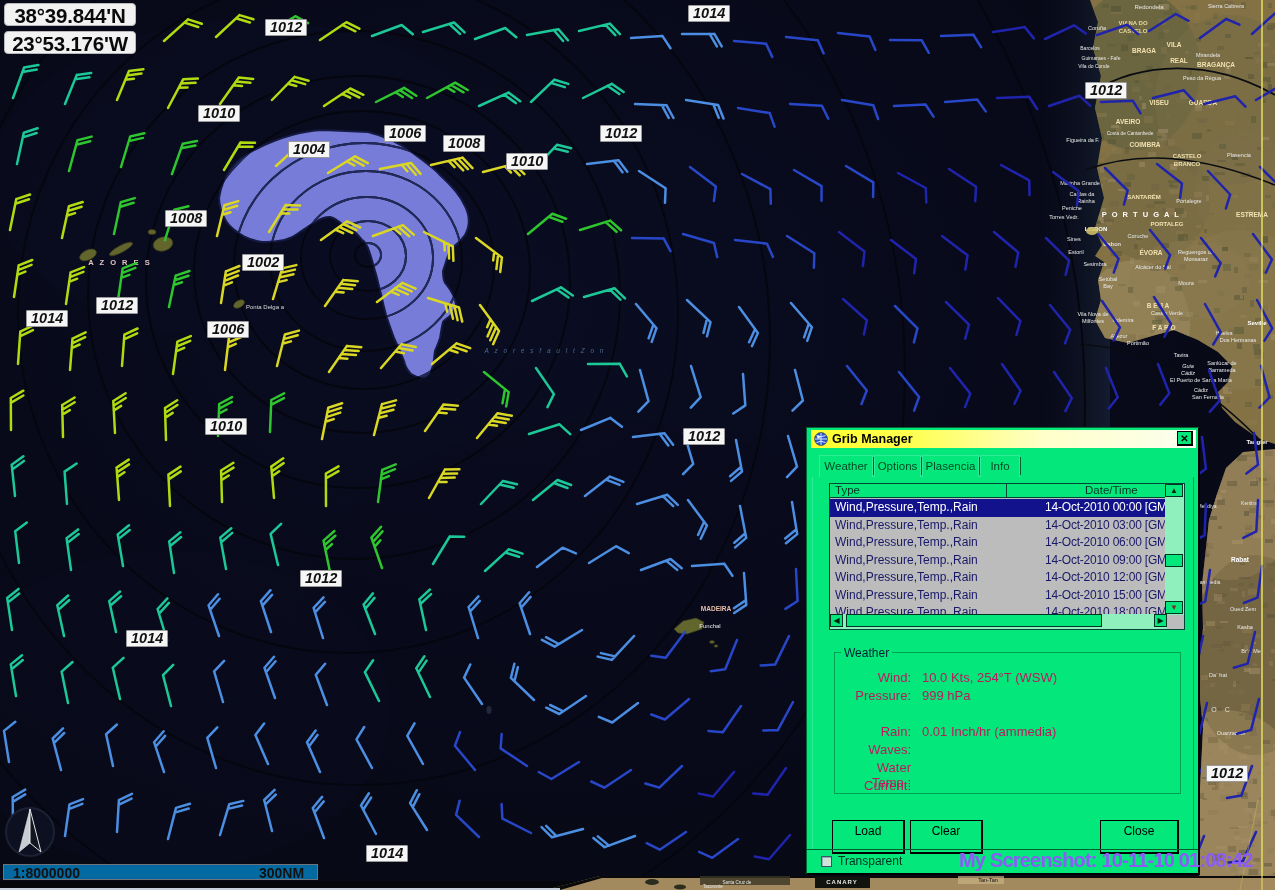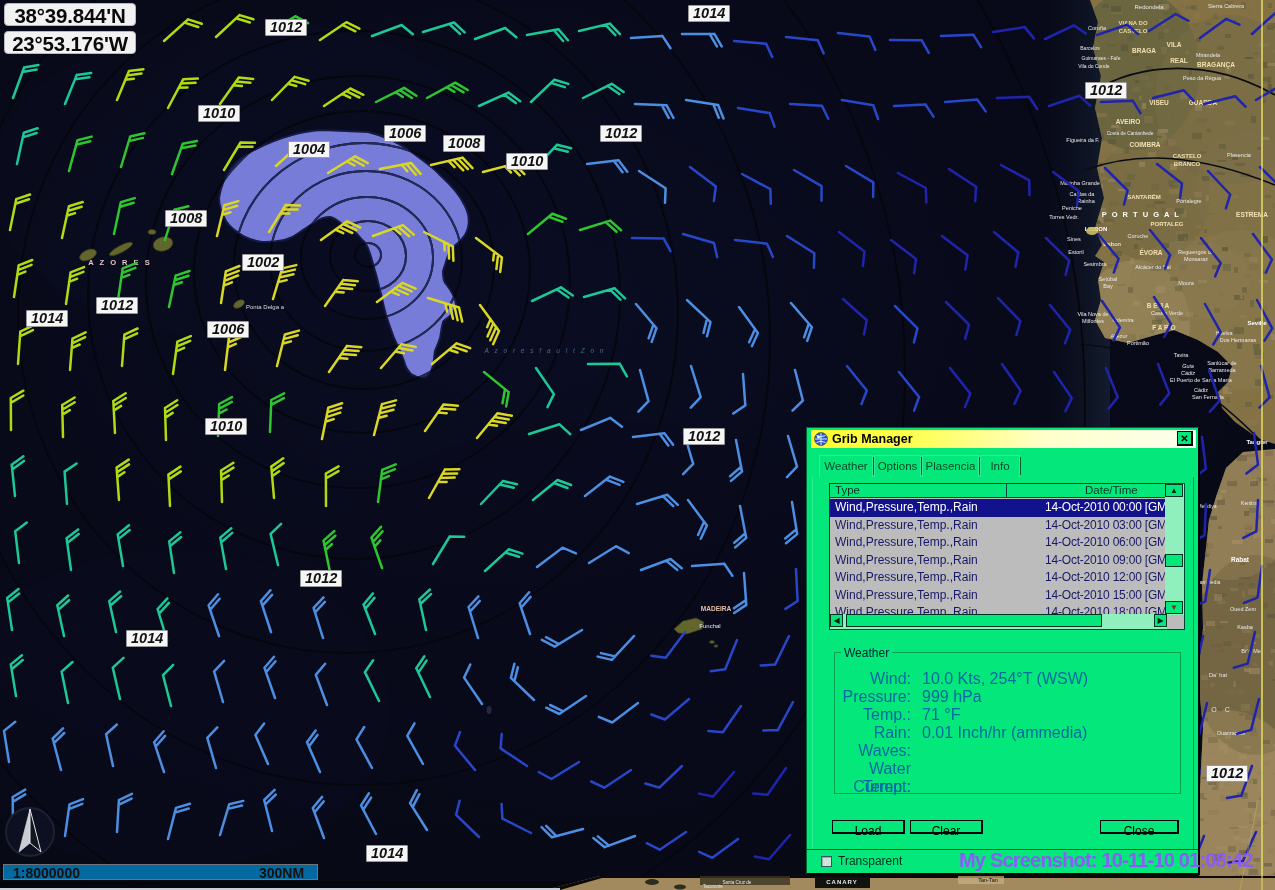--- a/index.html
+++ b/index.html
@@ -16,24 +16,24 @@
 #list {position:absolute;left:22px;top:55px;width:356px;height:147px;border:1px solid #043;background:#bcbcbc}
 #lhead {position:absolute;left:0;top:0;width:100%;height:14px;background:#04e77b;border-bottom:1px solid #043;font-size:11.5px;color:#032}
 .row {position:absolute;left:0;width:335px;height:17.5px;font-size:12px;color:#181868;white-space:nowrap;overflow:hidden}
 .rt {position:absolute;left:5px;top:1px}
 .rd {position:absolute;left:215px;top:1px;letter-spacing:-0.2px}
 #vsb {position:absolute;right:0;top:0;width:19px;height:131px;background:#8ff0bd}
 #hsb {position:absolute;left:0;bottom:0;width:337px;height:15px;background:#8ff0bd}
 .sbtn {position:absolute;background:#04e77b;border:1px solid #032;font-size:8px;line-height:11px;text-align:center;color:#021}
 #grp {position:absolute;left:27px;top:224px;width:347px;height:142px;border:1px solid #02a152}
 #grpt {position:absolute;left:6px;top:-7px;background:#04e77b;padding:0 3px;font-size:12px;color:#023}
-.frow {position:absolute;width:100%;height:18px;font-size:16px;color:#0369a1}
+.frow {position:absolute;width:100%;height:18px;font-size:13px;color:#be185d}
 .fl {position:absolute;left:0;width:76px;text-align:right}
 .fv {position:absolute;left:87px}
-.btn {position:absolute;top:392px;height:14px;background:#04e77b;border:1px solid #000;border-right-width:2px;border-bottom-width:2px;font-size:12px;color:#000;text-align:center;line-height:20px}
+.btn {position:absolute;top:392px;height:34px;background:#04e77b;border:1px solid #000;border-right-width:2px;border-bottom-width:2px;font-size:12px;color:#000;text-align:center;line-height:20px}
 #sep {position:absolute;left:0;top:421px;width:100%;height:1px;background:#025c2e}
 #chk {position:absolute;left:14px;top:428px;width:11px;height:11px;background:#cfe3d6;border:1px solid #356;box-shadow:inset 1px 1px 0 #9ab}
 #chkl {position:absolute;left:31px;top:426px;font-size:12px;color:#032}
 </style></head><body>
 <div id="stage">
 <svg width="1275" height="890" viewBox="0 0 1275 890">
 <defs>
 <radialGradient id="oc1" cx="40%" cy="35%" r="75%">
  <stop offset="0%" stop-color="#0a0d22"></stop>
           <stop offset="55%" stop-color="#080a1a"></stop>
@@ -892,24 +892,20 @@
  <div id="grp">
   <div id="grpt">Weather</div>
   <div class="frow" style="top:17px">
           <span class="fl">Wind:</span>
           <span class="fv">10.0 Kts, 254°T (WSW)</span>
         </div>
 <div class="frow" style="top:35px">
           <span class="fl">Pressure:</span>
           <span class="fv">999 hPa</span>
         </div>
-<div class="frow" style="top:53px">
-          <span class="fl">Temp.:</span>
-          <span class="fv">71 °F</span>
-        </div>
 <div class="frow" style="top:71px">
           <span class="fl">Rain:</span>
           <span class="fv">0.01 Inch/hr (ammedia)</span>
         </div>
 <div class="frow" style="top:107px">
           <span class="fl">Water Temp.:</span>
           <span class="fv"></span>
         </div>
 <div class="frow" style="top:89px">
           <span class="fl">Waves:</span>

